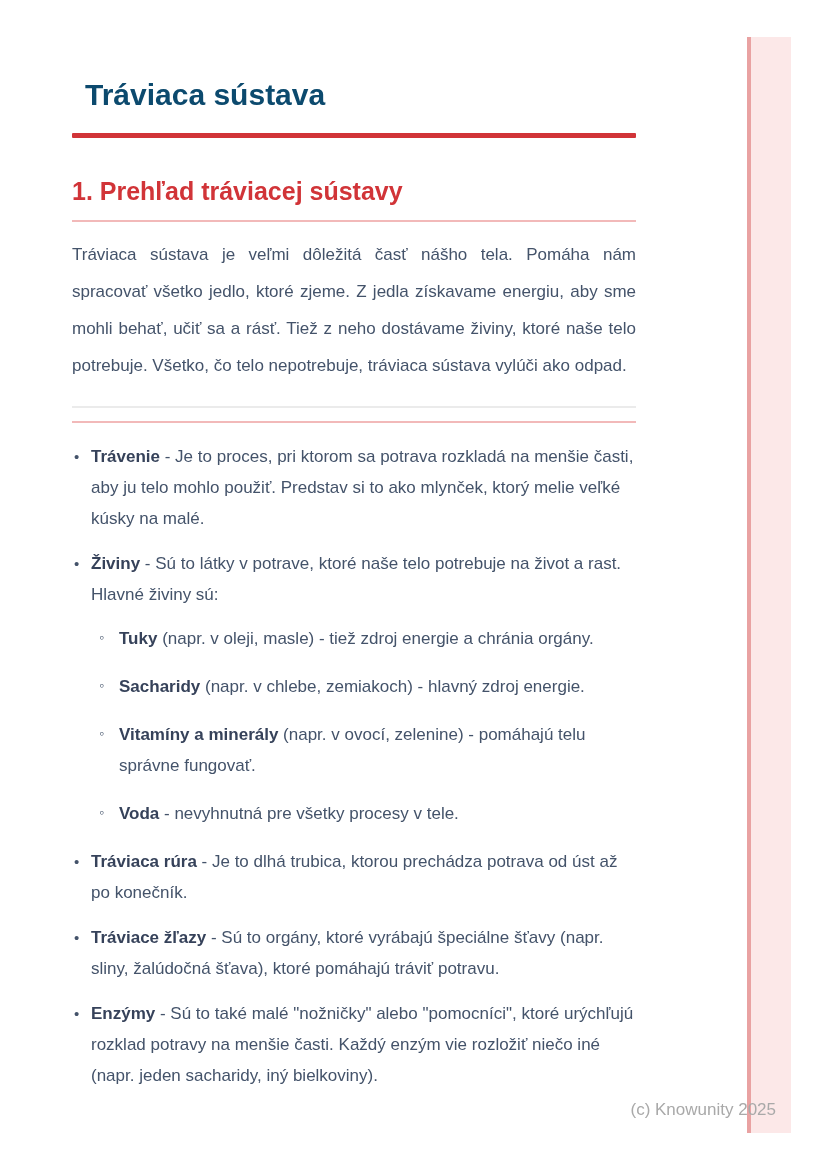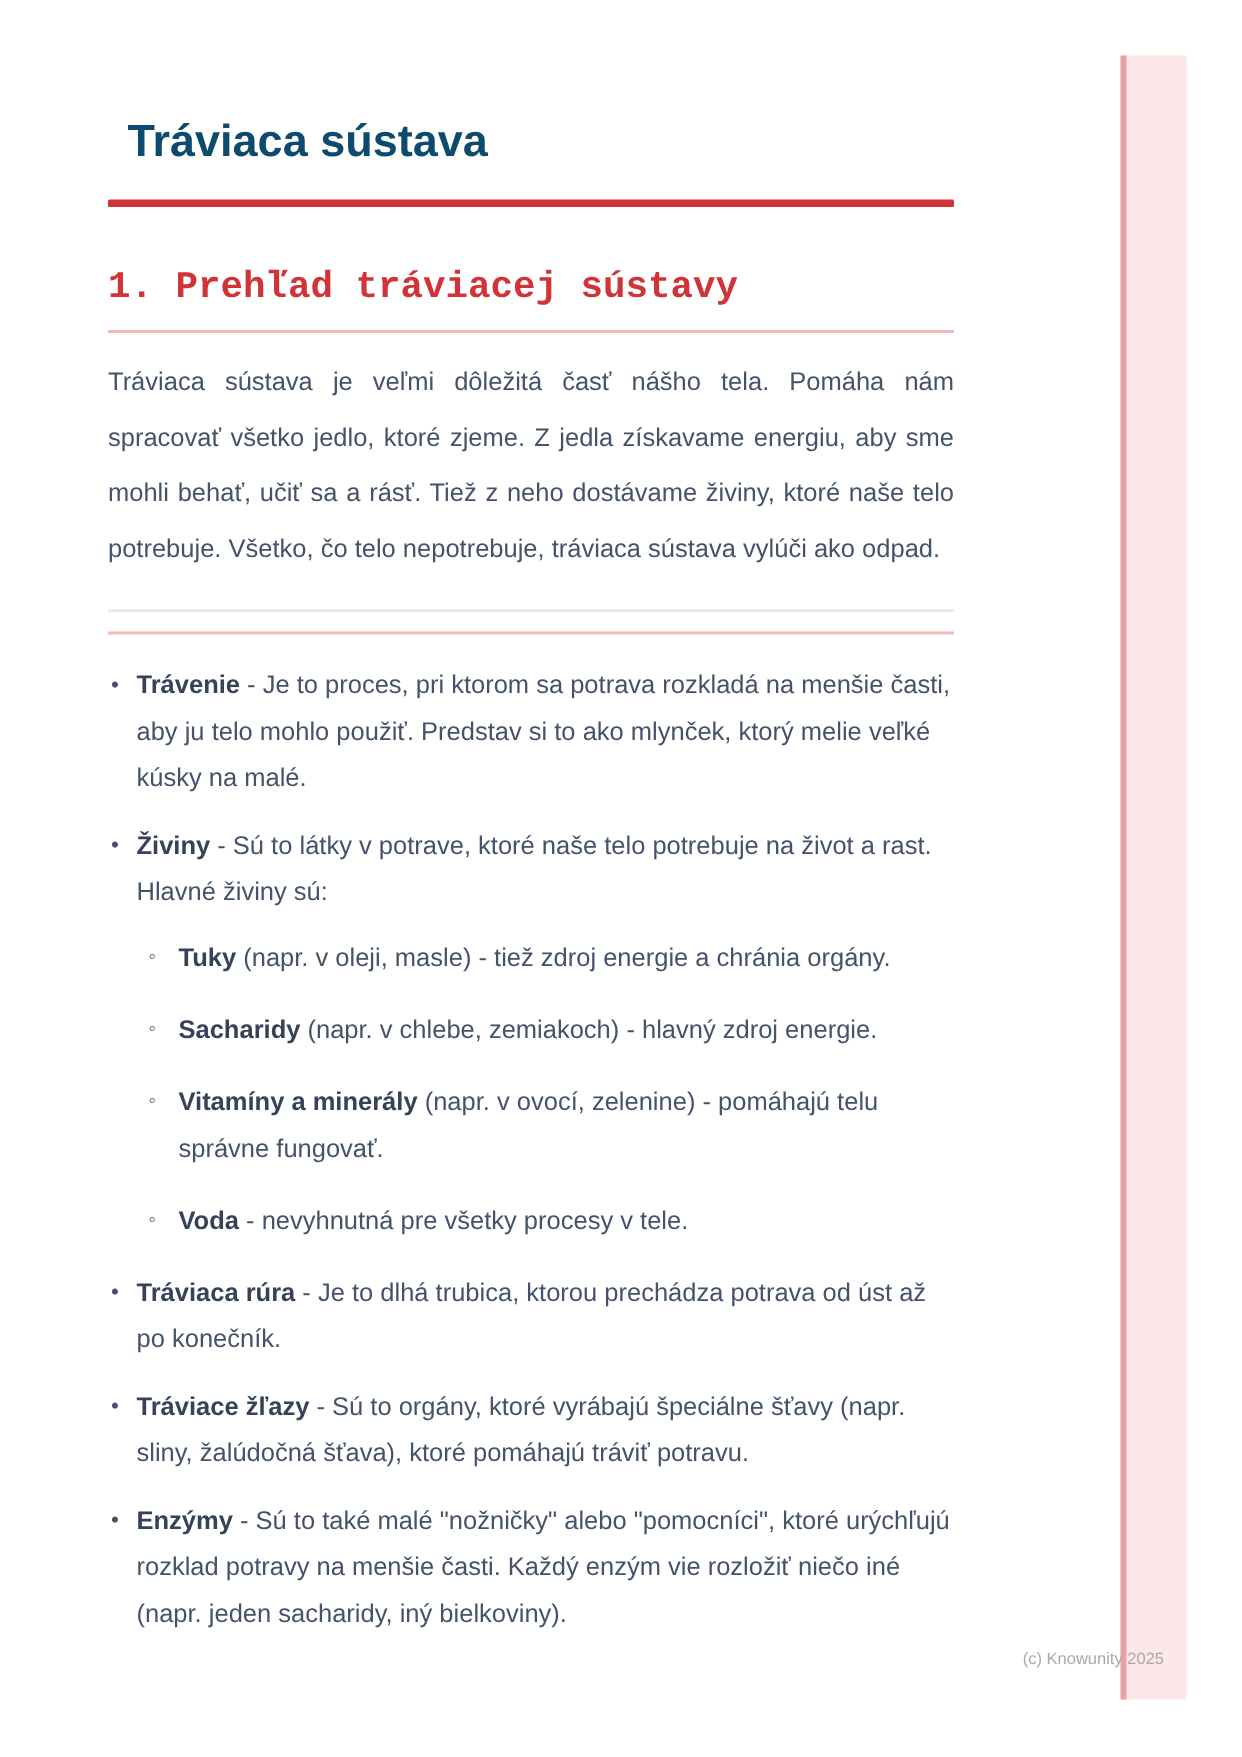--- a/index.html
+++ b/index.html
@@ -45,21 +45,20 @@
     height: 5px;
     background: #d13438;
     border-radius: 1px;
   }
   h2.section-heading {
     margin: 38px 0 0 0;
     font-size: 25px;
     line-height: 31px;
     font-weight: 700;
     color: #d13438;
-    font-family: Liberation Mono, monospace;
   }
   .rule-pink {
     margin-top: 13px;
     height: 2px;
     background: #f2b9b9;
   }
   p.para {
     margin: 14px 0 0 0;
     font-size: 17px;
     line-height: 37px;
@@ -110,21 +109,21 @@
     color: #44536a;
   }
   .term {
     font-weight: 700;
     color: #36425a;
   }
   .footer {
     position: absolute;
     top: 1100px;
     right: 52px;
-    font-size: 11px;
+    font-size: 17px;
     color: #a9a9a9;
     z-index: 3;
   }
 </style>
 </head>
 <body>
 
 <div class="stripe"></div>
 
 <div class="content">

